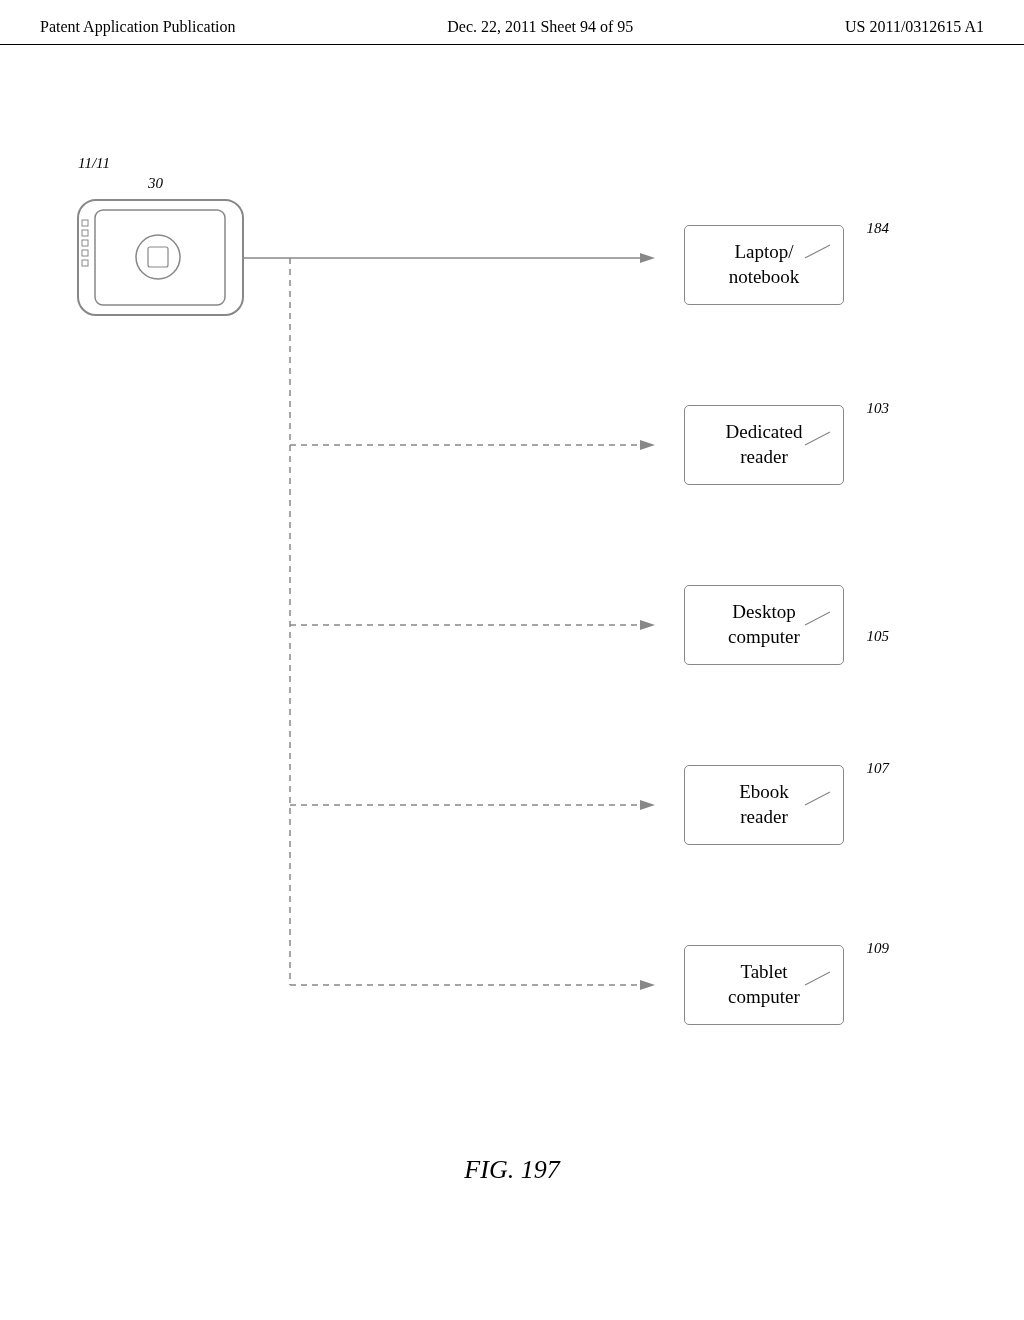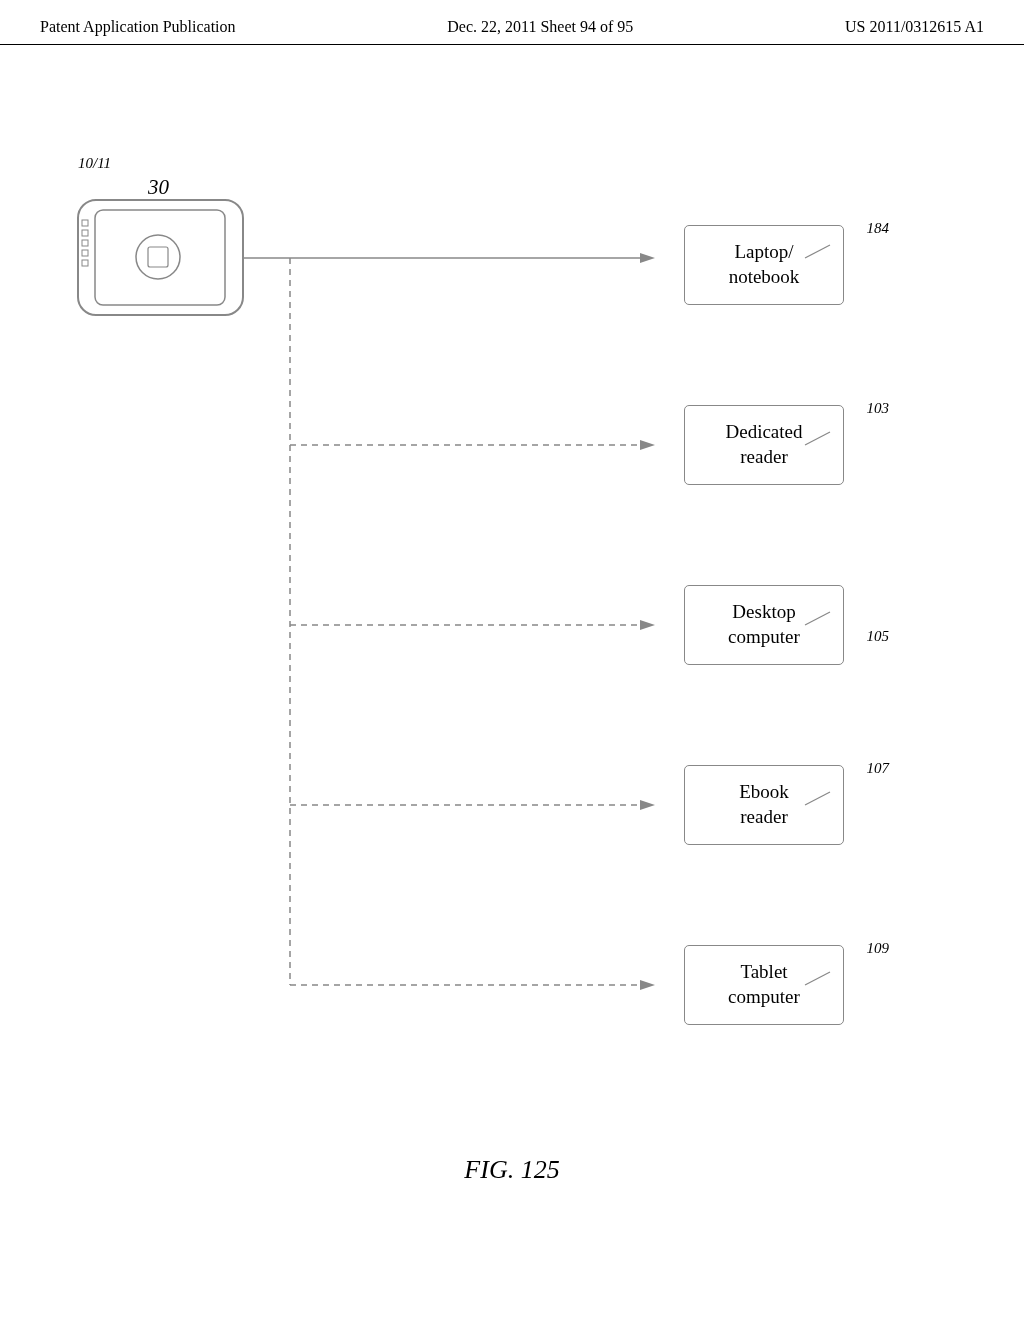--- a/index.html
+++ b/index.html
@@ -34,21 +34,21 @@
       top: 110px;
       left: 78px;
       font-size: 15px;
       font-style: italic;
     }
     
     .label-30 {
       position: absolute;
       top: 130px;
       left: 148px;
-      font-size: 21px;
+      font-size: 15px;
       font-style: italic;
     }
 
     
     .node-box {
       position: absolute;
       right: 180px;
       width: 160px;
       height: 80px;
       border: 1.5px solid #888;
@@ -144,21 +144,21 @@
     <line x1="290" y1="940" x2="640" y2="940" stroke="#888" stroke-width="1.5" stroke-dasharray="6,5"></line>
     <polygon points="640,935 655,940 640,945" fill="#888"></polygon>
 
     <line x1="805" y1="213" x2="830" y2="200" stroke="#888" stroke-width="1.2"></line>
     <line x1="805" y1="400" x2="830" y2="387" stroke="#888" stroke-width="1.2"></line>
     <line x1="805" y1="580" x2="830" y2="567" stroke="#888" stroke-width="1.2"></line>
     <line x1="805" y1="760" x2="830" y2="747" stroke="#888" stroke-width="1.2"></line>
     <line x1="805" y1="940" x2="830" y2="927" stroke="#888" stroke-width="1.2"></line>
   </svg>
 
-  <div class="label-10-11">10/11</div>
+  <div class="label-10-11">11/11</div>
   <div class="label-30">30</div>
 
   <div class="node-box node-101">
     <span>Laptop/<br>notebook</span>
   </div>
   <div class="node-box node-103">
     <span>Dedicated<br>reader</span>
   </div>
   <div class="node-box node-105">
     <span>Desktop<br>computer</span>
@@ -169,14 +169,14 @@
   <div class="node-box node-109">
     <span>Tablet<br>computer</span>
   </div>
 
   <div class="ref-num ref-101"><em>184</em></div>
   <div class="ref-num ref-103"><em>103</em></div>
   <div class="ref-num ref-105"><em>105</em></div>
   <div class="ref-num ref-107"><em>107</em></div>
   <div class="ref-num ref-109"><em>109</em></div>
 
-  <div class="fig-caption">FIG. 125</div>
+  <div class="fig-caption">FIG. 197</div>
 </div>
 
 </body></html>

